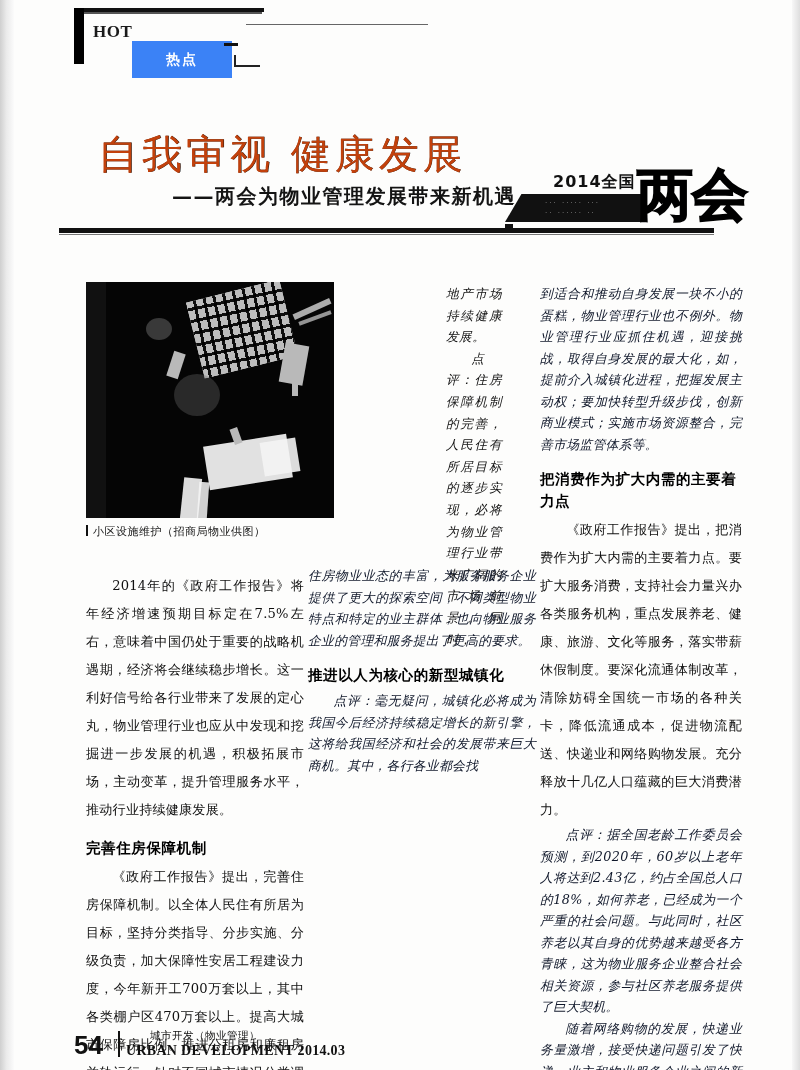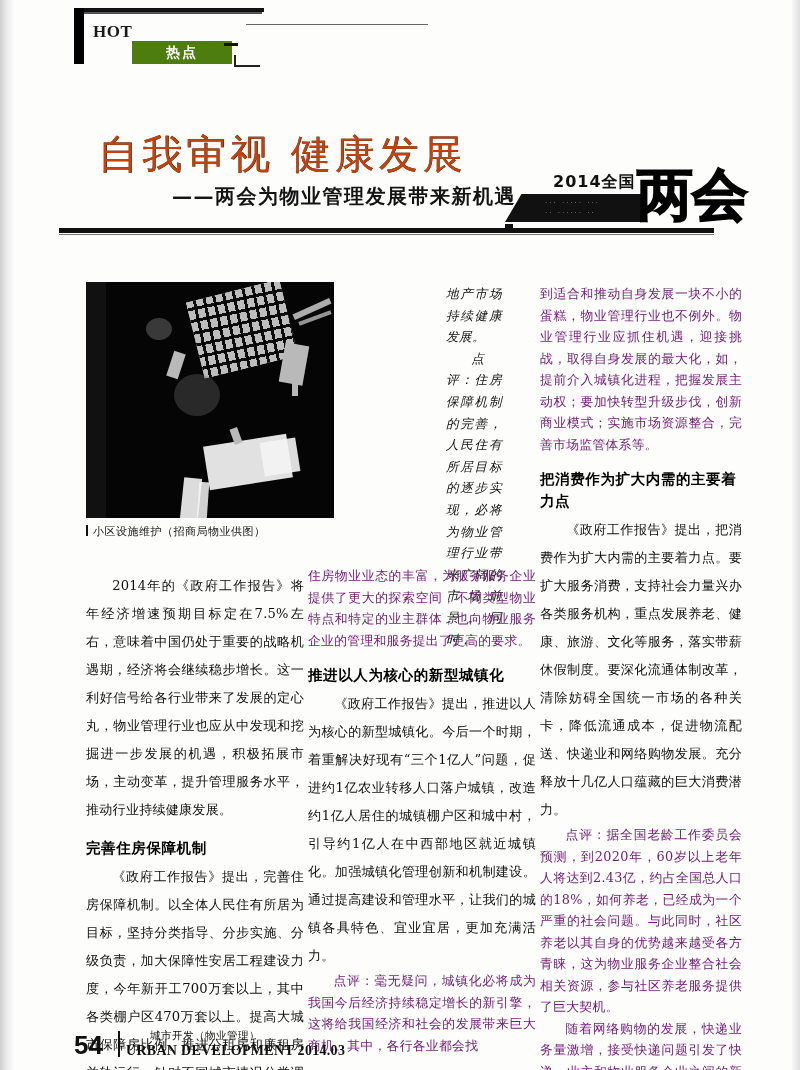--- a/index.html
+++ b/index.html
@@ -36,22 +36,22 @@
   }
   .hot-rule-top2 {
     position:absolute; left:8px; top:4px; width:180px; height:2px; background:#555;
   }
   .hot-label {
     position:absolute; left:19px; top:14px;
     font-family:"Liberation Serif", serif;
     font-weight:700; font-size:17px; letter-spacing:0.5px; color:#1a1a1a;
   }
   .hot-cn {
-    position:absolute; left:58px; top:33px; width:100px; height:23px;
-    background:#4d7c0f; color:#fff;
+    position:absolute; left:58px; top:33px; width:100px; height:37px;
+    background:#3b82f6; color:#fff;
     font-family:"DejaVu Sans", sans-serif;
     font-weight:700; font-size:14px; letter-spacing:2px;
     display:flex; align-items:center; justify-content:center;
   }
   .hot-corner-br {
     position:absolute; left:160px; top:47px; width:26px; height:12px;
     border-left:2px solid #222; border-bottom:2px solid #222;
   }
   .hot-corner-br2 {
     position:absolute; left:150px; top:35px; width:14px; height:3px; background:#111;
@@ -144,23 +144,24 @@
   }
   .body-song {
     font-family:"DejaVu Serif", serif;
     font-size:13.1px;
     line-height:28px;
     color:#101010;
     letter-spacing:0.2px;
   }
   .body-kai {
     font-family:"DejaVu Serif", serif;
+    font-style:italic;
     font-size:12.8px;
     line-height:21.5px;
-    color:#701a75;
+    color:#0f172a;
     letter-spacing:0.3px;
   }
   .indent { text-indent:2em; }
   .sec-head {
     font-family:"DejaVu Sans", sans-serif;
     font-weight:700;
     font-size:14.5px;
     line-height:22px;
     letter-spacing:0.6px;
     color:#000;
@@ -269,21 +270,20 @@
 
   <div class="col col1">
     <p class="body-song indent">2014年的《政府工作报告》将年经济增速预期目标定在7.5%左右，意味着中国仍处于重要的战略机遇期，经济将会继续稳步增长。这一利好信号给各行业带来了发展的定心丸，物业管理行业也应从中发现和挖掘进一步发展的机遇，积极拓展市场，主动变革，提升管理服务水平，推动行业持续健康发展。</p>
     <div class="sec-head">完善住房保障机制</div>
     <p class="body-song indent">《政府工作报告》提出，完善住房保障机制。以全体人民住有所居为目标，坚持分类指导、分步实施、分级负责，加大保障性安居工程建设力度，今年新开工700万套以上，其中各类棚户区470万套以上。提高大城市保障房比例。推进公租房和廉租房并轨运行。针对不同城市情况分类调控，增加中小套型商品房和共有产权住房供应，抑制投机投资性需求，促进房</p>
   </div>
 
   <div class="col col2">
     <p class="body-kai">住房物业业态的丰富，为服务服务企业提供了更大的探索空间，不同类型物业特点和特定的业主群体，也向物业服务企业的管理和服务提出了更高的要求。</p>
     <div class="sec-head">推进以人为核心的新型城镇化</div>
-    <p class="body-song indent">《政府工作报告》提出，推进以人为核心的新型城镇化。今后一个时期，着重解决好现有“三个1亿人”问题，促进约1亿农业转移人口落户城镇，改造约1亿人居住的城镇棚户区和城中村，引导约1亿人在中西部地区就近城镇化。加强城镇化管理创新和机制建设。通过提高建设和管理水平，让我们的城镇各具特色、宜业宜居，更加充满活力。</p>
     <p class="body-kai indent">点评：毫无疑问，城镇化必将成为我国今后经济持续稳定增长的新引擎，这将给我国经济和社会的发展带来巨大商机。其中，各行各业都会找</p>
   </div>
 
   <div class="col col3">
     <p class="body-kai">到适合和推动自身发展一块不小的蛋糕，物业管理行业也不例外。物业管理行业应抓住机遇，迎接挑战，取得自身发展的最大化，如，提前介入城镇化进程，把握发展主动权；要加快转型升级步伐，创新商业模式；实施市场资源整合，完善市场监管体系等。</p>
     <div class="sec-head">把消费作为扩大内需的主要着力点</div>
     <p class="body-song indent">《政府工作报告》提出，把消费作为扩大内需的主要着力点。要扩大服务消费，支持社会力量兴办各类服务机构，重点发展养老、健康、旅游、文化等服务，落实带薪休假制度。要深化流通体制改革，清除妨碍全国统一市场的各种关卡，降低流通成本，促进物流配送、快递业和网络购物发展。充分释放十几亿人口蕴藏的巨大消费潜力。</p>
     <p class="body-kai indent">点评：据全国老龄工作委员会预测，到2020年，60岁以上老年人将达到2.43亿，约占全国总人口的18%，如何养老，已经成为一个严重的社会问题。与此同时，社区养老以其自身的优势越来越受各方青睐，这为物业服务企业整合社会相关资源，参与社区养老服务提供了巨大契机。</p>
     <p class="body-kai indent">随着网络购物的发展，快递业务量激增，接受快递问题引发了快递、业主和物业服务企业之间的新矛盾。目前，很多物业服务企业采取拒绝代收、有偿代收等简单消极的方式应对烦恼。但换一种思路，以合作、疏导的方式解决问题，发掘烦恼中的商机或</p>
   </div>

